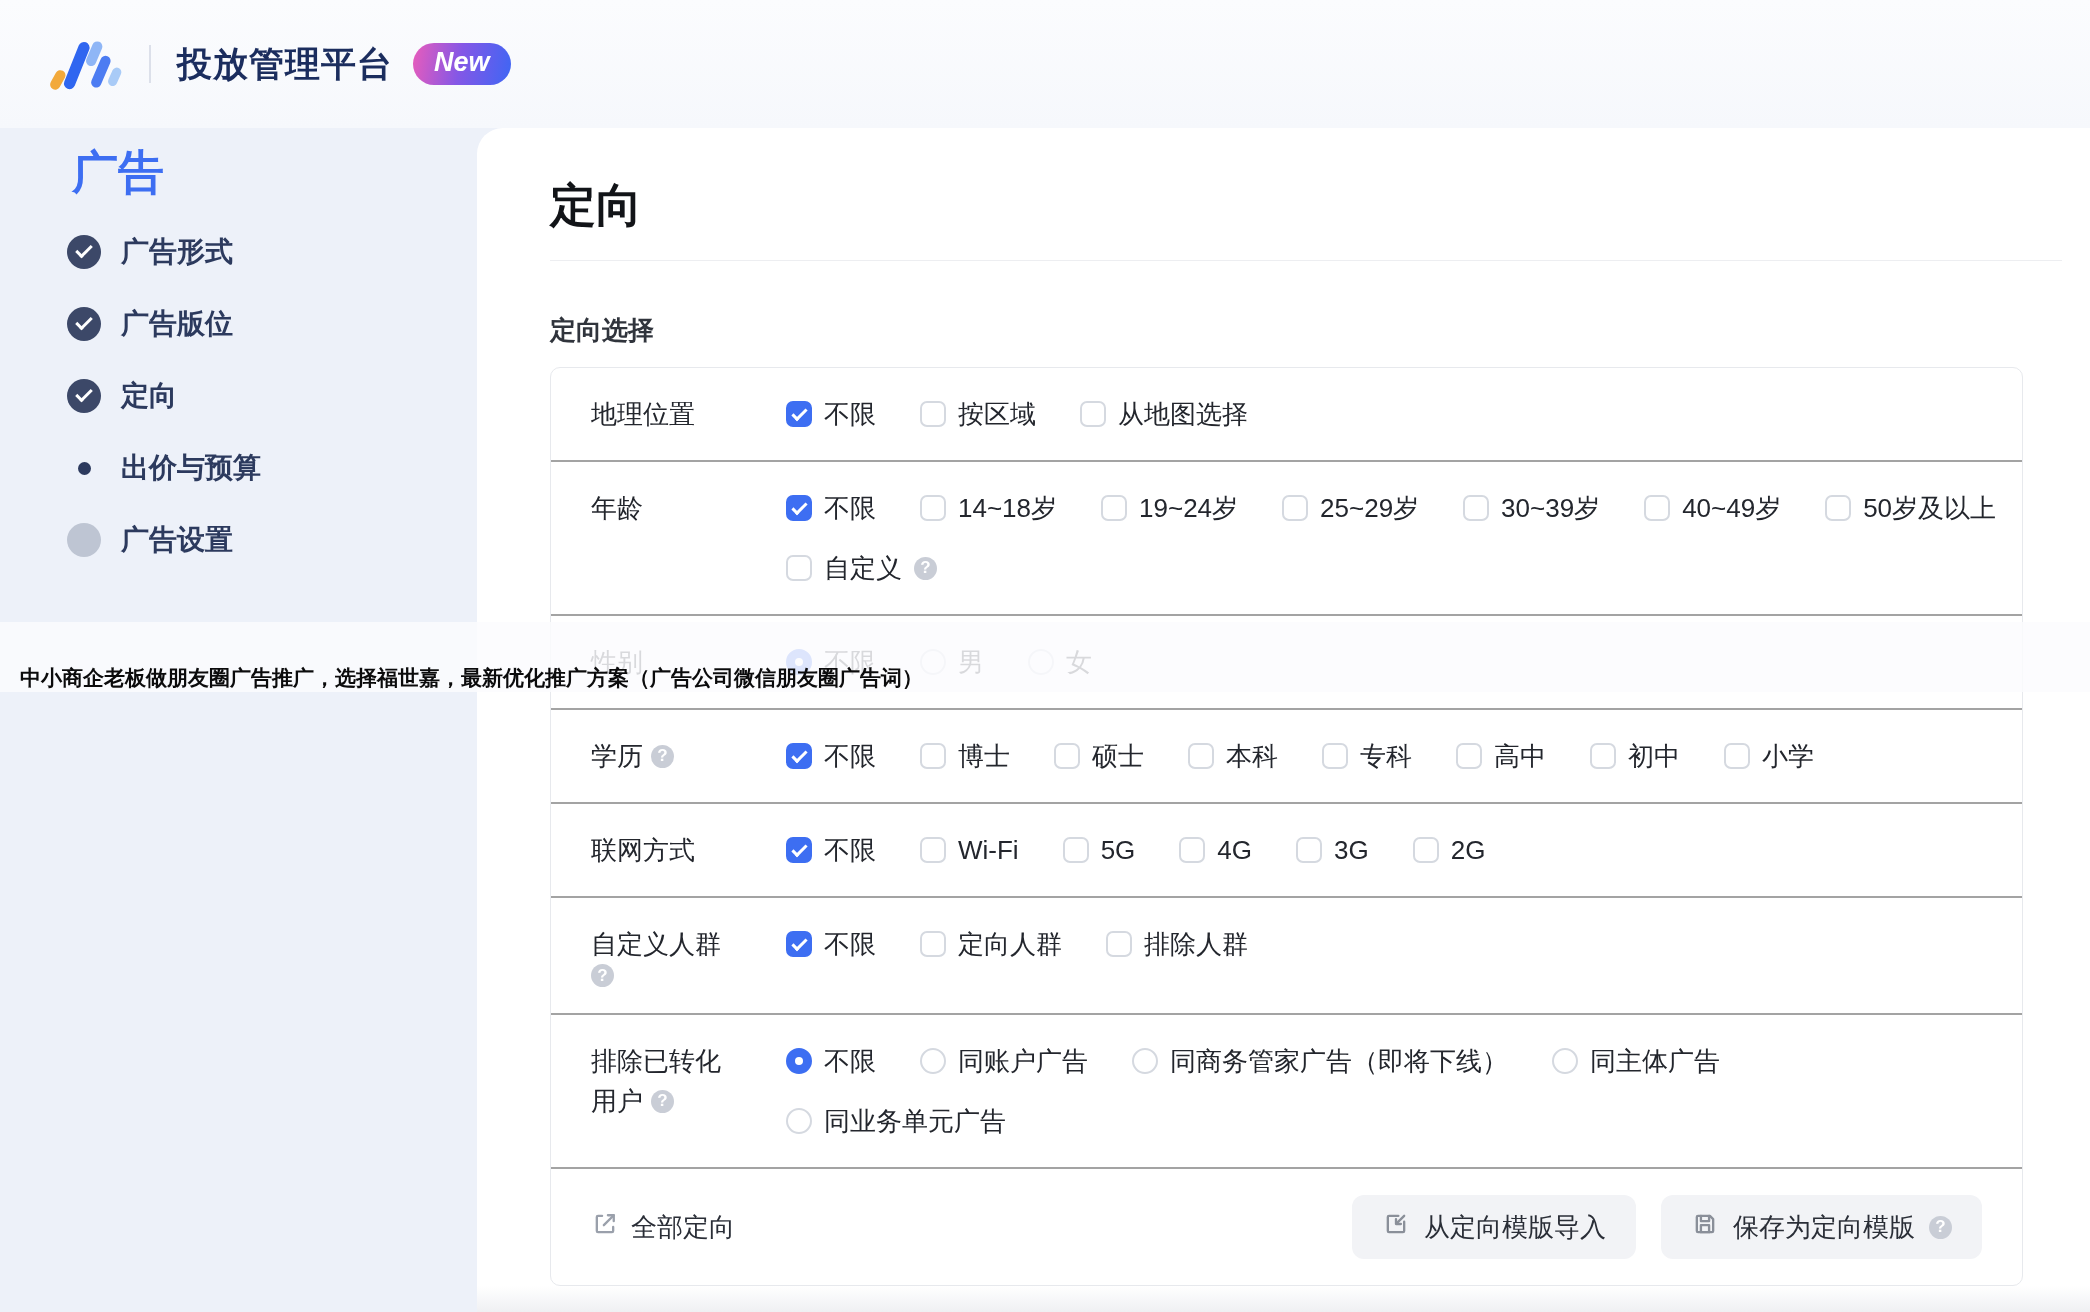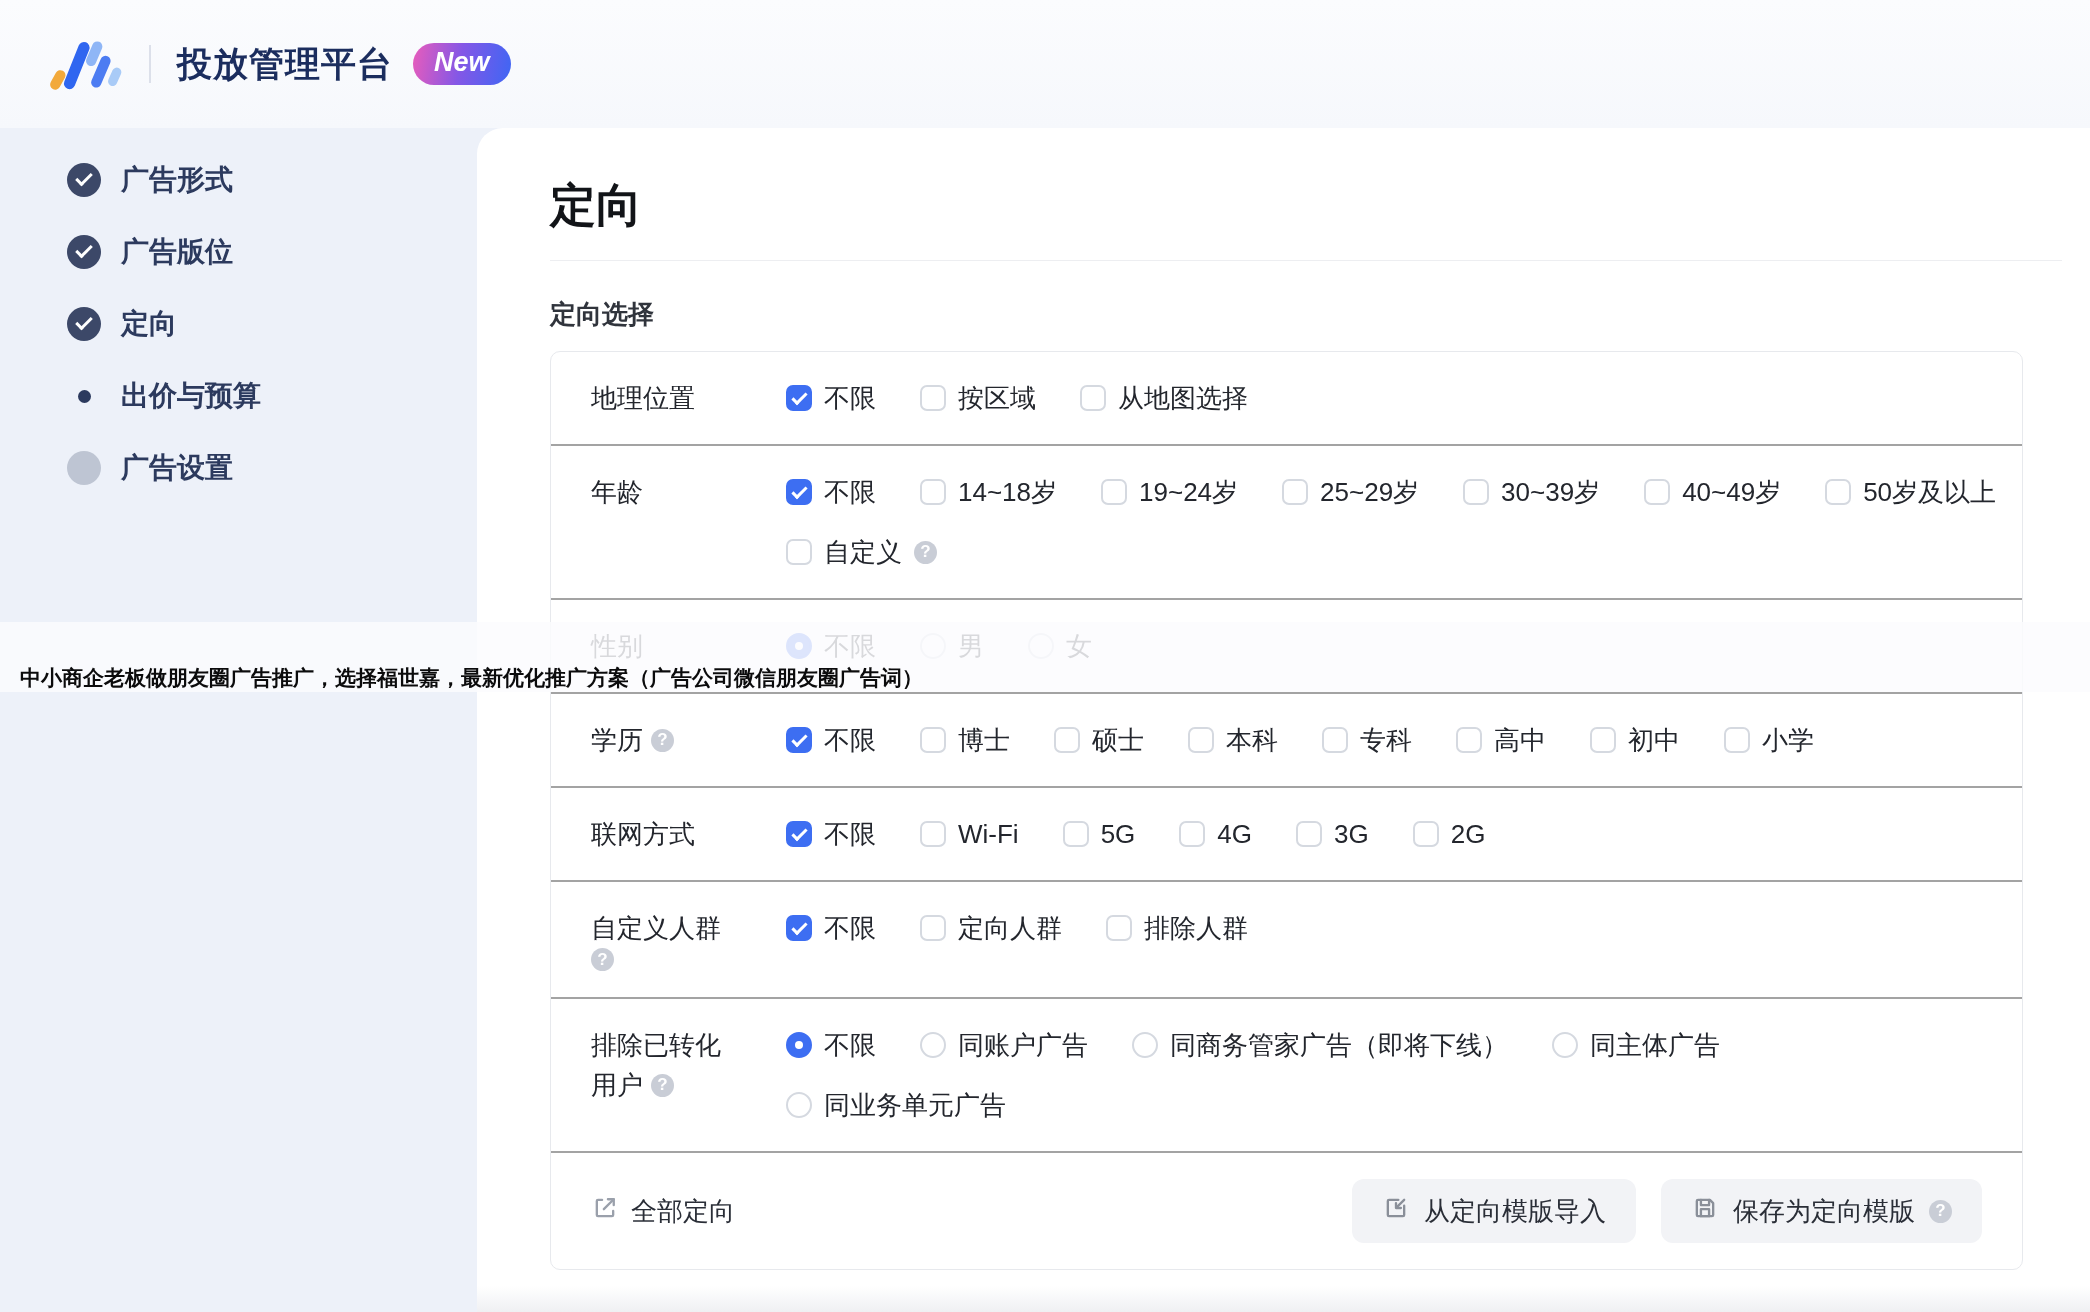--- a/index.html
+++ b/index.html
@@ -46,21 +46,21 @@
   .edots .e3{width:8px;height:8px;margin-left:5px;transform:translateY(-4px);}
   
   .main{
     position:absolute;left:477px;top:128px;right:0;bottom:0;background:#fff;
     border-top-left-radius:26px;padding:0 28px 0 73px;box-sizing:border-box;z-index:1;
   }
   .main::after{content:"";position:absolute;left:0;right:0;bottom:0;height:26px;
     background:linear-gradient(180deg,rgba(240,241,244,0),#EFF0F3);}
   .page-title{font-size:46px;font-weight:bold;color:#121418;margin-top:54px;line-height:1;}
   .title-divider{height:1px;background:#EDEEF1;margin-top:32px;}
-  .section-label{font-size:26px;font-weight:600;color:#30343C;margin-top:40px;line-height:1;}
+  .section-label{font-size:26px;font-weight:600;color:#30343C;margin-top:56px;line-height:1;}
   .card{margin-top:24px;border:1px solid #E7E9ED;border-radius:10px;width:1473px;box-sizing:border-box;background:#fff;}
   .row{display:flex;padding:26px 40px;border-bottom:2px solid #a3a3a3;}
   .row-label{width:195px;flex-shrink:0;font-size:26px;color:#23262D;}
   .label-line{line-height:40px;display:flex;align-items:center;gap:8px;white-space:nowrap;}
   .row-options{flex:1;min-width:0;}
   .opt-line{display:flex;flex-wrap:nowrap;gap:12px 44px;white-space:nowrap;}
   .opt-line + .opt-line{margin-top:20px;}
   .option{display:inline-flex;align-items:center;gap:12px;height:40px;font-size:26px;color:#23262D;cursor:pointer;}
   .cb{width:26px;height:26px;border:2px solid #D5D9E0;border-radius:7px;background:#fff;
       box-sizing:border-box;position:relative;flex-shrink:0;}
@@ -100,20 +100,21 @@
       <line x1="50" y1="48" x2="59" y2="27" stroke="#4C7CF2" stroke-width="10" stroke-linecap="round"></line>
       <line x1="66" y1="47" x2="70" y2="38" stroke="#A9CBF7" stroke-width="9" stroke-linecap="round"></line>
     </svg>
   </span>
   <span class="logo-divider"></span>
   <span class="header-title">投放管理平台</span>
   <span class="badge-new">New</span>
 </div>
 
 <div class="sidebar">
+  <div class="sidebar-heading">广告</div>
   <div class="side-nav">
       <div class="side-item">
         <span class="side-icon">
           <span class="cc"></span>
         </span>
         <span class="side-label">广告形式</span>
       </div>
       <div class="side-item">
         <span class="side-icon">
           <span class="cc"></span>

